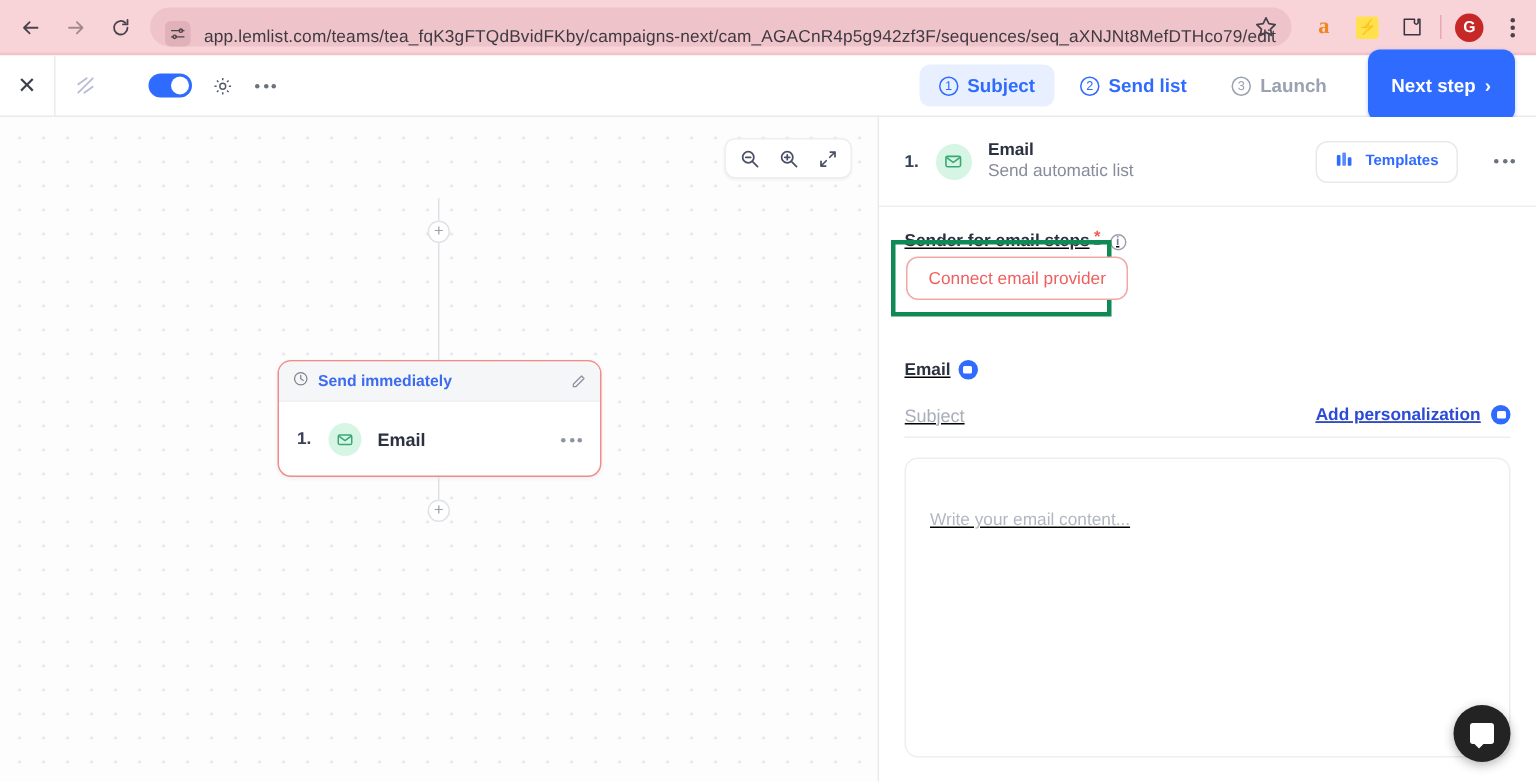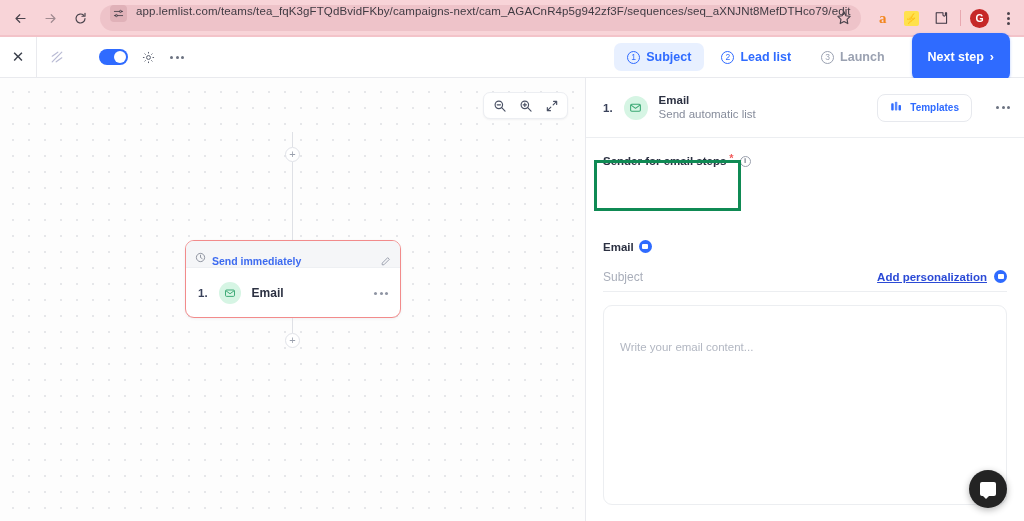--- a/index.html
+++ b/index.html
@@ -19,21 +19,21 @@
   .nav-btns { display: flex; align-items: center; gap: 2px; padding-left: 6px; }
   .nav-btn {
     width: 28px; height: 28px; border-radius: 50%;
     display: flex; align-items: center; justify-content: center;
     color: #5c5560;
   }
   .nav-btn svg { display: block; }
   .omnibox {
     flex: 1; height: 26px; margin: 0 8px 0 6px;
     background: #eec3c9; border-radius: 14px;
-    display: flex; align-items: flex-start; padding: 0 10px;
+    display: flex; align-items: flex-end; padding: 0 10px;
     position: relative;
   }
   .omni-icon {
     width: 17px; height: 17px; border-radius: 4px;
     background: #e0b1b8; display: flex; align-items: center;
     justify-content: center; margin-right: 9px; flex: none;
   }
   .omni-url {
     font-size: 11.5px; color: #3f3a42; white-space: nowrap;
     overflow: hidden; text-overflow: clip; letter-spacing: 0.01em;
@@ -161,21 +161,21 @@
     color: #9aa0ad; font-size: 11px; line-height: 1;
   }
 
   .node-email {
     position: absolute; left: 185px; top: 162px; width: 216px; height: 78px;
     background: #fff; border: 1.5px solid #f28b8b; border-radius: 9px;
     overflow: hidden; box-shadow: 0 1px 3px rgba(25,30,60,.06);
   }
   .node-email .head {
     height: 27px; background: #f5f6f8; border-bottom: 1px solid #eef0f3;
-    display: flex; align-items: flex-end; padding: 0 9px; gap: 6px;
+    display: flex; align-items: center; padding: 0 9px; gap: 6px;
   }
   .node-email .head .txt { font-size: 10.5px; font-weight: bold; color: #3d6bf0; }
   .node-email .head .pencil { margin-left: auto; color: #8a90a0; display: flex; }
   .node-email .body { display: flex; align-items: center; height: 50px; padding: 0 12px; gap: 11px; }
   .node-email .idx { font-size: 11.5px; color: #39415a; font-weight: bold; }
   .node-email .mail-circ {
     width: 22px; height: 22px; border-radius: 50%; background: #d6f5e4;
     display: flex; align-items: center; justify-content: center; color: #3aa873;
   }
   .node-email .name { font-size: 12px; color: #2c3142; font-weight: bold; }
@@ -200,21 +200,21 @@
   .ph-txt .t2 { font-size: 11.5px; color: #868c9b; line-height: 1.3; }
   .ph-spacer { flex: 1; }
   .tmpl-btn {
     height: 28px; border: 1px solid #e7e9ee; border-radius: 8px;
     display: flex; align-items: center; gap: 7px; padding: 0 12px;
     font-size: 10px; color: #2f6bff; font-weight: bold;
   }
   .ph-dots { display: flex; gap: 2.5px; margin-left: 13px; }
   .ph-dots i { width: 3px; height: 3px; border-radius: 50%; background: #6b7280; display: block; }
 
-  .panel-body { padding: 17px 17px 0 17px; position: relative; }
+  .panel-body { padding: 17px 17px 0 17px; position: relative; text-decoration: underline; }
   .field-label {
     font-size: 11.5px; font-weight: bold; color: #2c3142;
     display: flex; align-items: center; gap: 3px;
   }
   .req-star { color: #f25c5c; font-size: 11px; line-height: 1; position: relative; top: -3px; }
   .info-i {
     width: 11px; height: 11px; border-radius: 50%; border: 1px solid #9aa0ad;
     font-size: 8px; color: #767c8a; display: inline-flex; align-items: center;
     justify-content: center; line-height: 1; margin-left: 3px;
   }
@@ -366,21 +366,21 @@
 
   <div class="hdr-spacer"></div>
 
   <div class="hdr-right">
     <div class="step-tab active">
       <span class="step-num">1</span>
       <span>Subject</span>
     </div>
     <div class="step-tab link">
       <span class="step-num">2</span>
-      <span>Lead list</span>
+      <span>Send list</span>
     </div>
     <div class="step-tab">
       <span class="step-num">3</span>
       <span>Launch</span>
     </div>
     <div class="next-btn">
       <span>Next step</span>
       <span>›</span>
     </div>
   </div>
@@ -488,20 +488,23 @@
   <div class="panel-body">
 
     <div class="field-label">
       <span>Sender for email steps</span>
       <span class="req-star">*</span>
       <span class="info-i">i</span>
     </div>
 
     <div class="green-box"></div>
 
+    <div class="connect-btn">
+      <span>Connect email provider</span>
+    </div>
 
     <div class="email-label-row">
       <span class="field-label">Email</span>
       <span class="var-badge"></span>
     </div>
 
     <div class="subject-row">
       <input class="subject-input" type="text" placeholder="Subject" style="">
       <span class="personalize">Add personalization</span>
       <span class="var-badge"></span>

